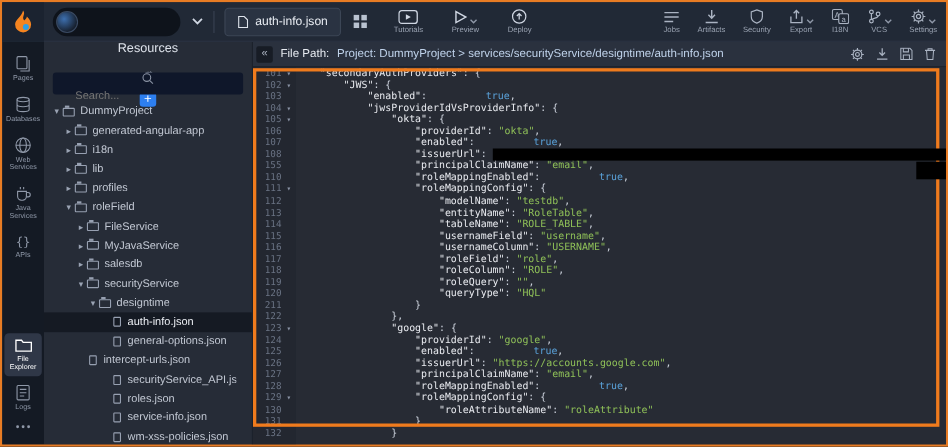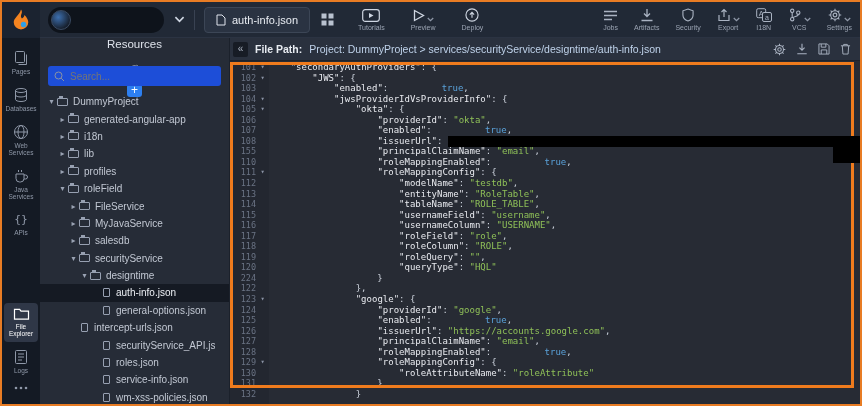--- a/index.html
+++ b/index.html
@@ -45,52 +45,52 @@
 
   
   .resources { position:absolute; left:38px; top:36px; bottom:0; width:190px; background:#262c37;
                z-index:4; display:flex; flex-direction:column; border-right:1px solid #1b212b; }
   .res-head { height:26px; display:flex; align-items:center; padding:0 7px; gap:7px;flex-direction:column; }
   .res-title { color:#dde2ea; font-size:11.5px; }
   .res-head .hsp { flex:1; }
   .res-refresh { color:#9aa3b3; cursor:pointer; }
   .res-plus { width:15px; height:15px; background:#2d7ff0; color:#fff; border-radius:3px;
               font-size:12px; line-height:13px; text-align:center; cursor:pointer; }
-  .search { margin:2px 8px 7px; height:20px; background:#1d4ed8; border-radius:3px;
-            display:flex; align-items:center; gap:5px; padding:0 6px; color:#8a93a4; }
+  .search { margin:2px 8px 7px; height:20px; background:#0f172a; border-radius:3px;
+            display:flex; align-items:center; gap:5px; padding:0 6px; color:#8a93a4;flex-direction:column; }
   .search input { flex:1; background:transparent; border:none; outline:none; color:#aab2c0;
                   font-size:10px; font-family:"Liberation Sans", sans-serif; }
   .tree { flex:1; overflow:hidden; }
   .tree-row { height:17.4px; display:flex; align-items:center; font-size:10px; color:#c2c8d3;
               white-space:nowrap; cursor:pointer; }
   .tree-row.active { background:#151a23; color:#edf0f5; }
   .tw { flex:0 0 11px; width:11px; font-size:8px; color:#9aa3b3; text-align:center; }
   .fico { flex:0 0 11px; width:11px; height:8px; border:1px solid #97a0b1; border-radius:1px;
           position:relative; margin-right:5px; }
   .fico::before { content:""; position:absolute; top:-3px; left:1px; width:4px; height:2px; background:#97a0b1; }
   .dico { flex:0 0 7px; width:7px; height:9px; border:1px solid #97a0b1; border-radius:1px; margin:0 6px 0 2px; }
   .tlabel { overflow:hidden; text-overflow:ellipsis; }
 
   
   .main { position:absolute; left:228px; top:36px; right:0; bottom:0; background:#272b34;
           display:flex; flex-direction:column; }
   .pathbar { height:23px; background:#2a313e; border-bottom:1px solid #1e232c;
              display:flex; align-items:center; gap:7px; padding:0 9px 0 3px; }
   .collapse-btn { width:15px; height:15px; background:#171c25; color:#aeb6c4; font-size:10px;
                   line-height:14px; text-align:center; border-radius:2px; cursor:pointer; }
-  .path-label { color:#e7ebf1; font-size:10.5px; font-weight:bold; white-space:nowrap; }
+  .path-label { color:#e7ebf1; font-size:10.5px; font-weight:normal; white-space:nowrap; }
   .path-crumb { color:#bfd2ea; font-size:10.5px; white-space:nowrap; overflow:hidden;
                 text-overflow:ellipsis; flex:1; }
   .path-icons { display:flex; gap:10px; align-items:center; color:#aab3c2; }
   .path-icons span { cursor:pointer; }
 
   .code { flex:1; position:relative; overflow:hidden; padding-top:1px;
           font-family:"DejaVu Sans Mono", monospace; font-size:9px; }
   .code::before { content:""; position:absolute; left:0; top:0; bottom:0; width:39px; background:#232730; }
-  .code-line { position:relative; display:flex; align-items:flex-start; height:10.55px; line-height:10.55px; }
+  .code-line { position:relative; display:flex; align-items:flex-end; height:10.55px; line-height:10.55px; }
   .ln { flex:0 0 26px; width:26px; text-align:right; color:#6a7384; font-size:8.5px; }
   .fold { flex:0 0 13px; width:13px; text-align:center; color:#8a93a5; font-size:7px; cursor:pointer; }
   .ct { display:flex; align-items:center; flex:1; min-width:0; }
   .ct span { white-space:pre; }
   .tk-p { color:#ccd2dc; }
   .tk-k { color:#e9ebf0; }
   .tk-s { color:#8fc058; }
   .tk-b { color:#5aa2da;margin-left:48px; }
   .redact { flex:1; height:11px; background:#000; position:relative; z-index:60; }
   .redact2 { position:absolute; right:0; top:86px; width:27px; height:16px; background:#000; z-index:55; }
@@ -685,21 +685,21 @@
         <span class="ln">120</span>
         <span class="fold"></span>
         <span class="ct">
           <span class="tk-p">                        </span>
           <span class="tk-k">"queryType"</span>
           <span class="tk-p">: </span>
           <span class="tk-s">"HQL"</span>
         </span>
       </div>
       <div class="code-line">
-        <span class="ln">224</span>
+        <span class="ln">211</span>
         <span class="fold"></span>
         <span class="ct">
           <span class="tk-p">                    }</span>
         </span>
       </div>
       <div class="code-line">
         <span class="ln">122</span>
         <span class="fold"></span>
         <span class="ct">
           <span class="tk-p">                },</span>

